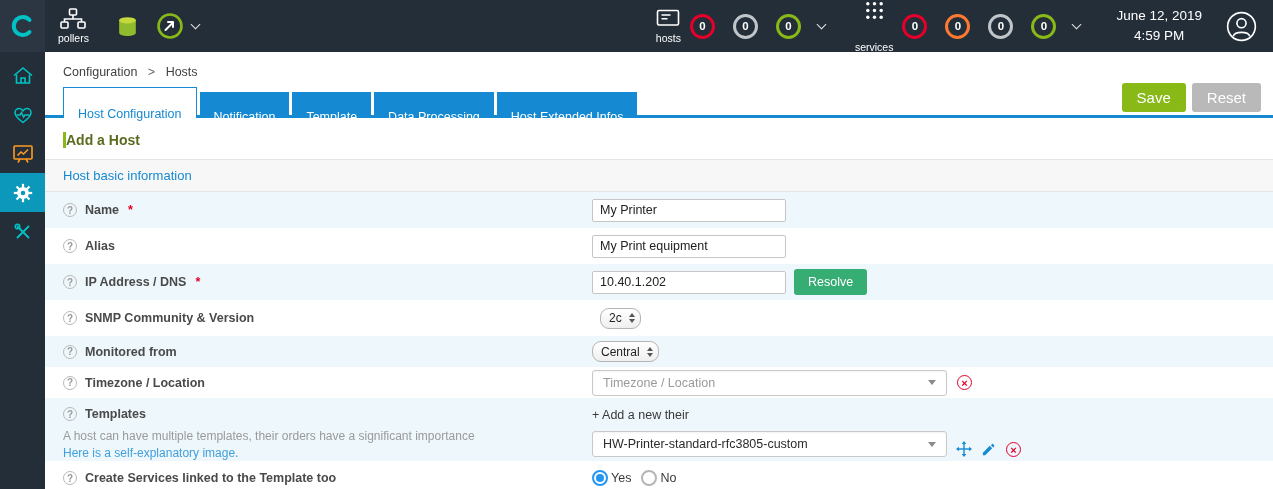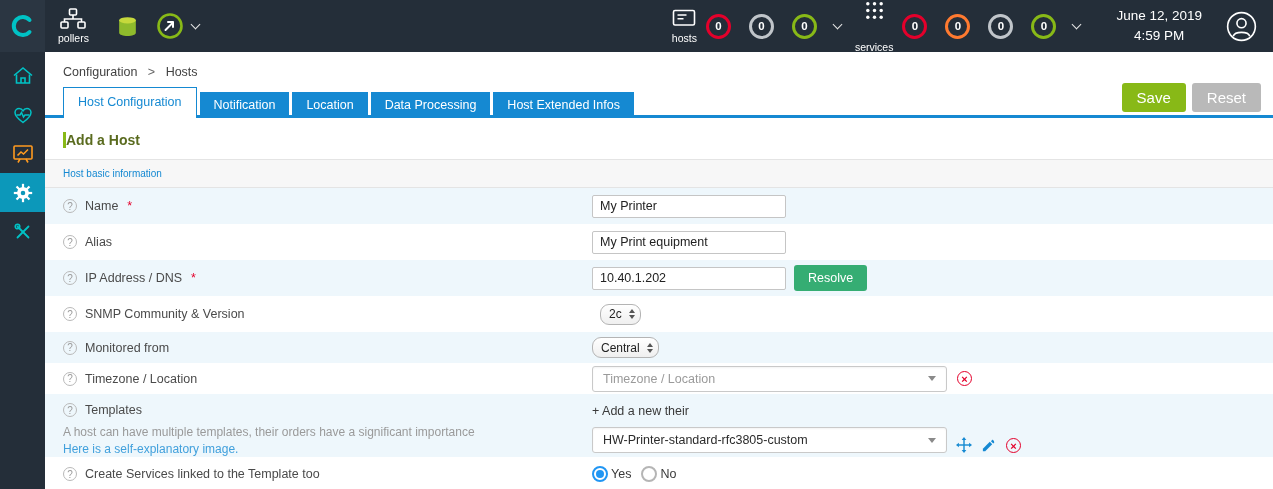--- a/index.html
+++ b/index.html
@@ -29,33 +29,33 @@
   .sidebar { position:absolute; left:0; top:52px; width:45px; height:437px; background:#242e39; padding-top:4px; }
   .sb-item { height:39px; display:flex; align-items:center; justify-content:center; cursor:pointer; }
   .sb-item.active { background:#0c98ba; }
   
   .main { margin-left:45px; }
   .breadcrumb { padding:13px 18px 8px; font-size:12.5px; color:#424242; }
   .breadcrumb span { cursor:pointer; }
   .breadcrumb .sep { margin:0 7px; color:#666; cursor:default; }
   .tabrow { position:relative; display:flex; align-items:flex-end; padding:0 12px 0 18px; height:31px; }
   .tabrow::after { content:""; position:absolute; left:0; right:0; bottom:0; height:3px; background:#1589d2; }
-  .tab { position:relative; z-index:1; height:26px; line-height:26px; padding:0 14px; margin-right:3px; background:#1589d2; color:#fff; font-size:12.5px; cursor:pointer; white-space:nowrap; }
+  .tab { position:relative; z-index:1; height:26px; line-height:26px; padding:12px 14px; margin-right:3px; background:#1589d2; color:#fff; font-size:12.5px; cursor:pointer; white-space:nowrap; }
   .tab.active { height:31px; line-height:29px; background:#fff; color:#1589d2; border:1px solid #1589d2; border-bottom:none; }
   .actions { margin-left:auto; display:flex; gap:6px; align-items:center; margin-bottom:6px; position:relative; z-index:1; }
   .btn { border:none; border-radius:3px; color:#fff; font-size:15px; padding:6px 15px; cursor:pointer; font-family:inherit; }
   .btn-save { background:#88b917; }
   .btn-reset { background:#b9b9b9; }
   .page-title { margin:14px 18px 11px; font-size:14px; font-weight:bold; color:#5a6b1f; border-left:3px solid #88b917; padding-left:0; }
-  .section-head { background:#f7f7f7; border-top:1px solid #e4e4e4; border-bottom:1px solid #e4e4e4; color:#1589d2; font-size:10px; padding:8px 18px; }
+  .section-head { background:#f7f7f7; border-top:1px solid #e4e4e4; border-bottom:1px solid #e4e4e4; color:#1589d2; font-size:13px; padding:8px 18px; }
   
   .frow { display:flex; align-items:center; min-height:36px; padding-left:18px; }
   .frow.tint { background:#eef7fc; }
   .frow.short { min-height:31px; }
-  .flabel { width:529px; display:flex; align-items:center; gap:8px; font-size:12.5px; color:#4a4a4a; flex-shrink:0; }
+  .flabel { width:529px; display:flex; align-items:center; gap:8px; font-size:12.5px; color:#4a4a4a; flex-shrink:0;font-weight:bold; }
   .qicon { width:14px; height:14px; border-radius:50%; border:1px solid #b9b9b9; color:#9a9a9a; font-size:10px; display:inline-flex; align-items:center; justify-content:center; flex-shrink:0; cursor:pointer; }
   .qicon::before { content:"?"; }
   .req { color:#e4002b; margin-left:1px; }
   .ffield { display:flex; align-items:center; }
   .tinput { width:194px; height:23px; border:1px solid #c5c5c5; border-radius:2px; padding:1px 7px; font-size:12.5px; font-family:inherit; color:#222; }
   .btn-resolve { margin-left:8px; background:#35ad73; color:#fff; border:none; border-radius:3px; font-size:12.5px; padding:6px 14px; cursor:pointer; font-family:inherit; }
   .mselect { display:inline-flex; align-items:center; border:1px solid #b4b4b4; border-radius:9px; background:linear-gradient(#ffffff,#efefef); height:21px; padding:0 5px 0 8px; font-size:12px; color:#222; cursor:pointer; gap:7px; }
   .mselect.ml { margin-left:8px; }
   .stepper { display:inline-flex; flex-direction:column; gap:2px; }
   .stepper .up { width:0; height:0; border-left:3.5px solid transparent; border-right:3.5px solid transparent; border-bottom:4px solid #555; }
@@ -129,21 +129,21 @@
         <path d="M5.5 6h9 M5.5 9.8h6"></path>
       </g>
     </svg>
     <span class="tb-label">hosts</span>
   </div>
   <span class="badge b-red">0</span>
   <span class="badge b-gray">0</span>
   <span class="badge b-green">0</span>
   <span class="chev"></span>
 
-  <div class="tb-col" style="margin-left:4px;gap:20px;">
+  <div class="tb-col" style="margin-left:20px;gap:20px;">
     <svg width="21" height="21" viewBox="0 0 22 22" fill="#fff">
       <circle cx="4" cy="4" r="1.8"></circle>
         <circle cx="11" cy="4" r="1.8"></circle>
         <circle cx="18" cy="4" r="1.8"></circle>
       <circle cx="4" cy="11" r="1.8"></circle>
         <circle cx="11" cy="11" r="1.8"></circle>
         <circle cx="18" cy="11" r="1.8"></circle>
       <circle cx="4" cy="18" r="1.8"></circle>
         <circle cx="11" cy="18" r="1.8"></circle>
         <circle cx="18" cy="18" r="1.8"></circle>
@@ -217,21 +217,21 @@
 
   <div class="breadcrumb">
     <span>Configuration</span>
     <span class="sep">&gt;</span>
     <span>Hosts</span>
   </div>
 
   <div class="tabrow">
     <div class="tab active">Host Configuration</div>
     <div class="tab">Notification</div>
-    <div class="tab">Location</div>
+    <div class="tab">Template</div>
     <div class="tab">Data Processing</div>
     <div class="tab">Host Extended Infos</div>
     <div class="actions">
       <button class="btn btn-save">Save</button>
       <button class="btn btn-reset">Reset</button>
     </div>
   </div>
 
   <div class="page-title">Add a Host</div>
 

